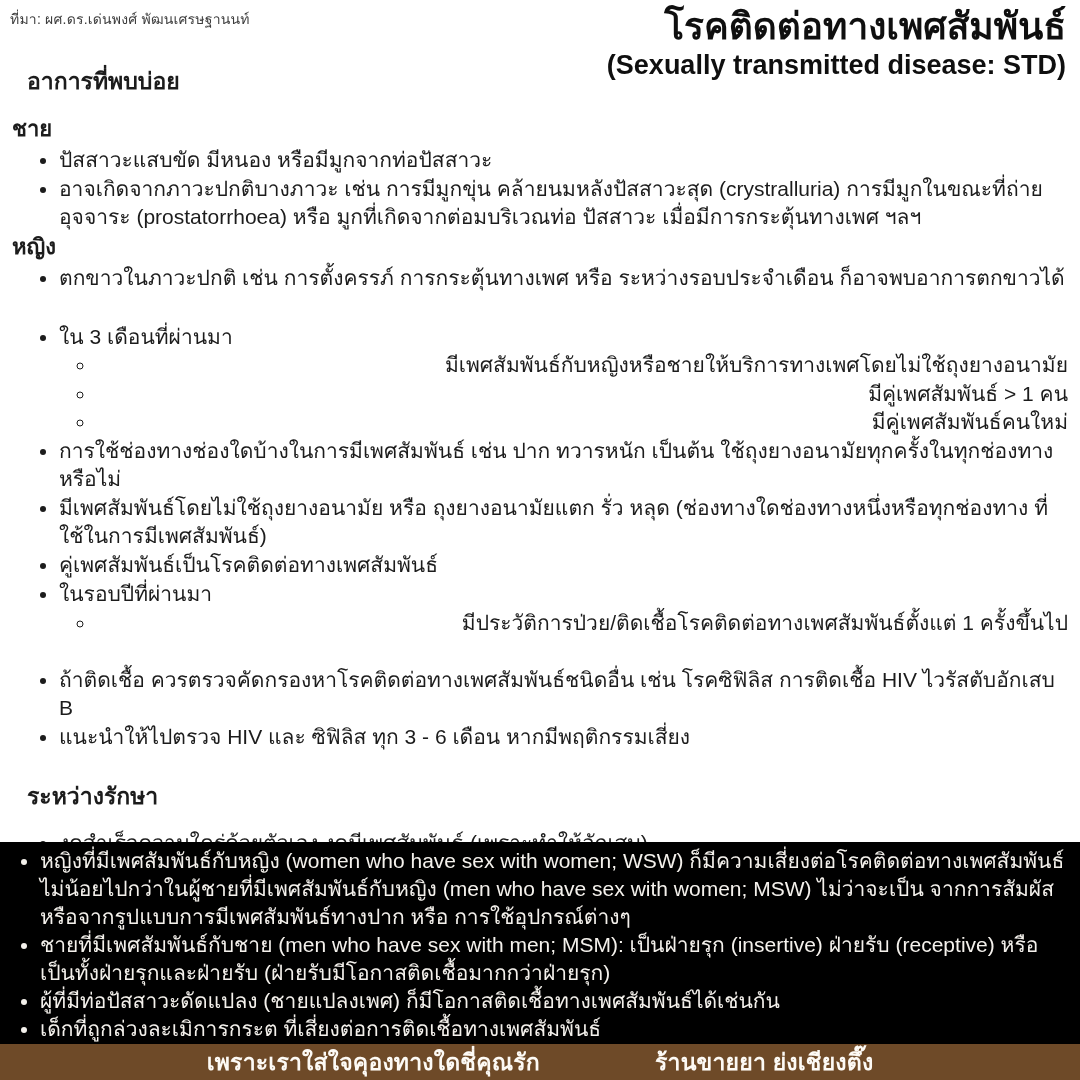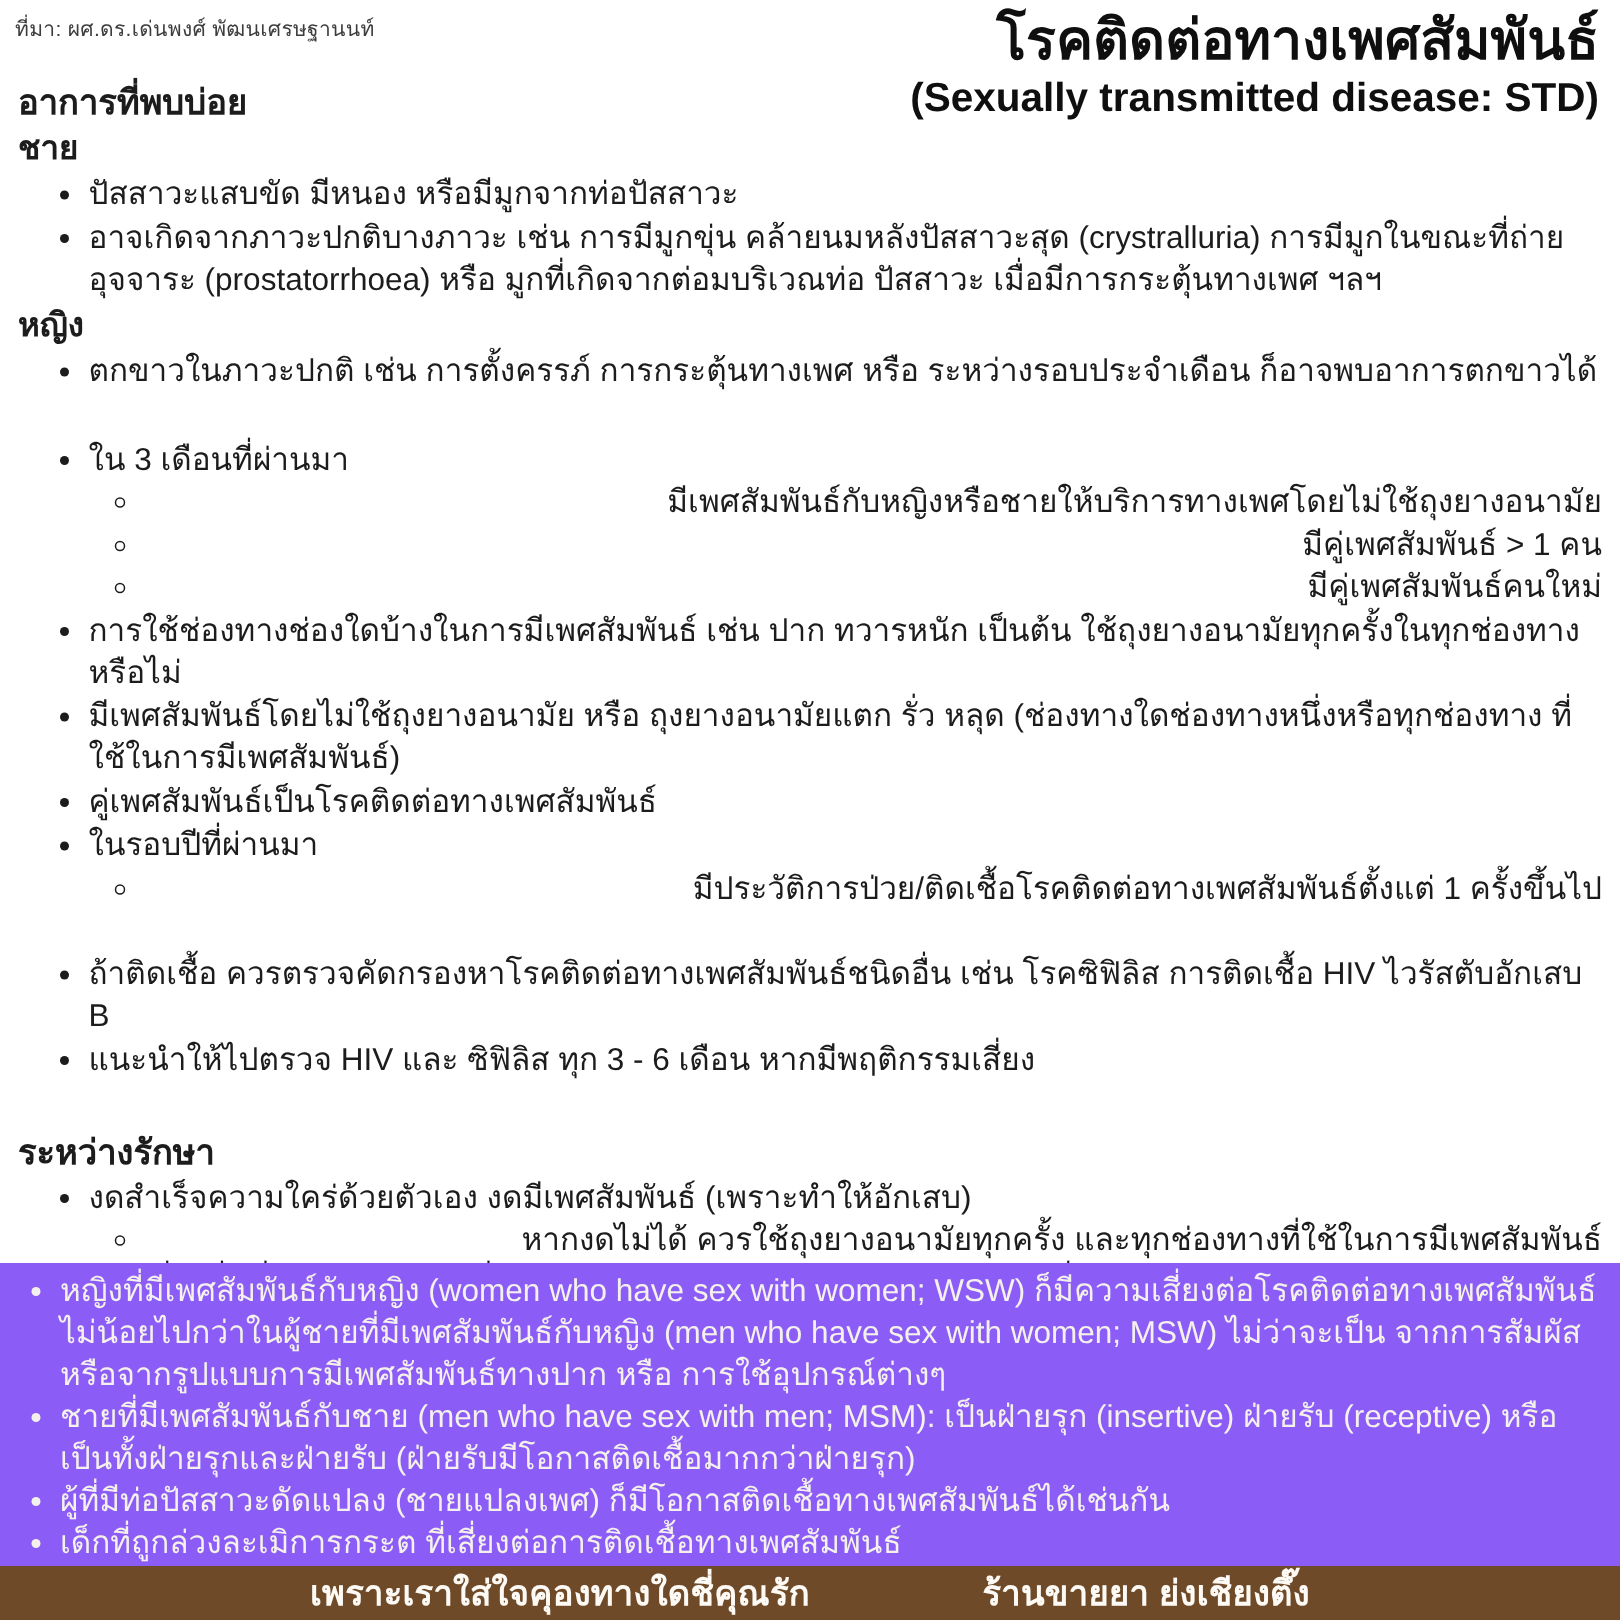--- a/index.html
+++ b/index.html
@@ -15,21 +15,21 @@
   }
   .titles {
     position:absolute; top:4px; right:14px; text-align:right;
     font-weight:bold; color:#0f0f0f; line-height:1.22;
   }
   .title-th { font-size:37px; }
   .title-en { font-size:27px; }
   .content { position:absolute; top:52px; left:12px; right:12px; }
   #sections section { margin-top:31px; }
   #sections section:first-child { margin-top:0; }
-  h2 { font-size:23px; margin:0; line-height:1.4; font-weight:bold; }
+  h2 { font-size:23px; margin:15px; line-height:1.4; font-weight:bold;font-family:Liberation Mono, monospace; }
   h3 { font-size:22px; margin:0; line-height:1.4; font-weight:bold; }
   ul.blist {
     margin:1px 0 0 0; padding:0 0 0 47px;
     font-size:21px; line-height:1.34;
   }
   ul.blist > li { margin:1px 0; }
   ul.sublist {
     list-style:circle; margin:0; padding:0 0 0 37px;
     font-size:21px; line-height:1.34;text-align:right;
   }
@@ -97,21 +97,21 @@
           <ul class="blist">
             <li>งดสำเร็จความใคร่ด้วยตัวเอง งดมีเพศสัมพันธ์ (เพราะทำให้อักเสบ)<ul class="sublist">
                 <li>หากงดไม่ได้ ควรใช้ถุงยางอนามัยทุกครั้ง และทุกช่องทางที่ใช้ในการมีเพศสัมพันธ์</li>
               </ul></li>
             <li>งดเครื่องดื่มที่มีแอลกอฮอล์ (เนื่องจากทำให้ ระดับยาในเลือดลดลง กรณีคลื่นไส้อาเจียน หรือทำให้ภูมิคุ้มกันของร่างกายต่ำลง และการเกิดอาการไม่พึงประสงค์จากยาที่ใช้ร่วมได้)</li>
           </ul>
         </section>
       </div>
   </div>
 
-  <div class="dark-panel" style="background: #8b5cf6; color: rgb(244, 241, 236);">
+  <div class="dark-panel" style="background: #000000; color: rgb(244, 241, 236);">
     <ul class="plist" id="panel-list">
         <li>หญิงที่มีเพศสัมพันธ์กับหญิง (women who have sex with women; WSW) ก็มีความเสี่ยงต่อโรคติดต่อทางเพศสัมพันธ์ไม่น้อยไปกว่าในผู้ชายที่มีเพศสัมพันธ์กับหญิง (men who have sex with women; MSW) ไม่ว่าจะเป็น จากการสัมผัส หรือจากรูปแบบการมีเพศสัมพันธ์ทางปาก หรือ การใช้อุปกรณ์ต่างๆ</li>
         <li>ชายที่มีเพศสัมพันธ์กับชาย (men who have sex with men; MSM): เป็นฝ่ายรุก (insertive) ฝ่ายรับ (receptive) หรือเป็นทั้งฝ่ายรุกและฝ่ายรับ (ฝ่ายรับมีโอกาสติดเชื้อมากกว่าฝ่ายรุก)</li>
         <li>ผู้ที่มีท่อปัสสาวะดัดแปลง (ชายแปลงเพศ) ก็มีโอกาสติดเชื้อทางเพศสัมพันธ์ได้เช่นกัน</li>
         <li>เด็กที่ถูกล่วงละเมิการกระต ที่เสี่ยงต่อการติดเชื้อทางเพศสัมพันธ์</li>
       </ul>
   </div>
 
   <div class="footer" style="background: rgb(110, 74, 40); color: rgb(253, 250, 245);">
     <span>เพราะเราใส่ใจคุองทางใดชี่คุณรัก</span>

